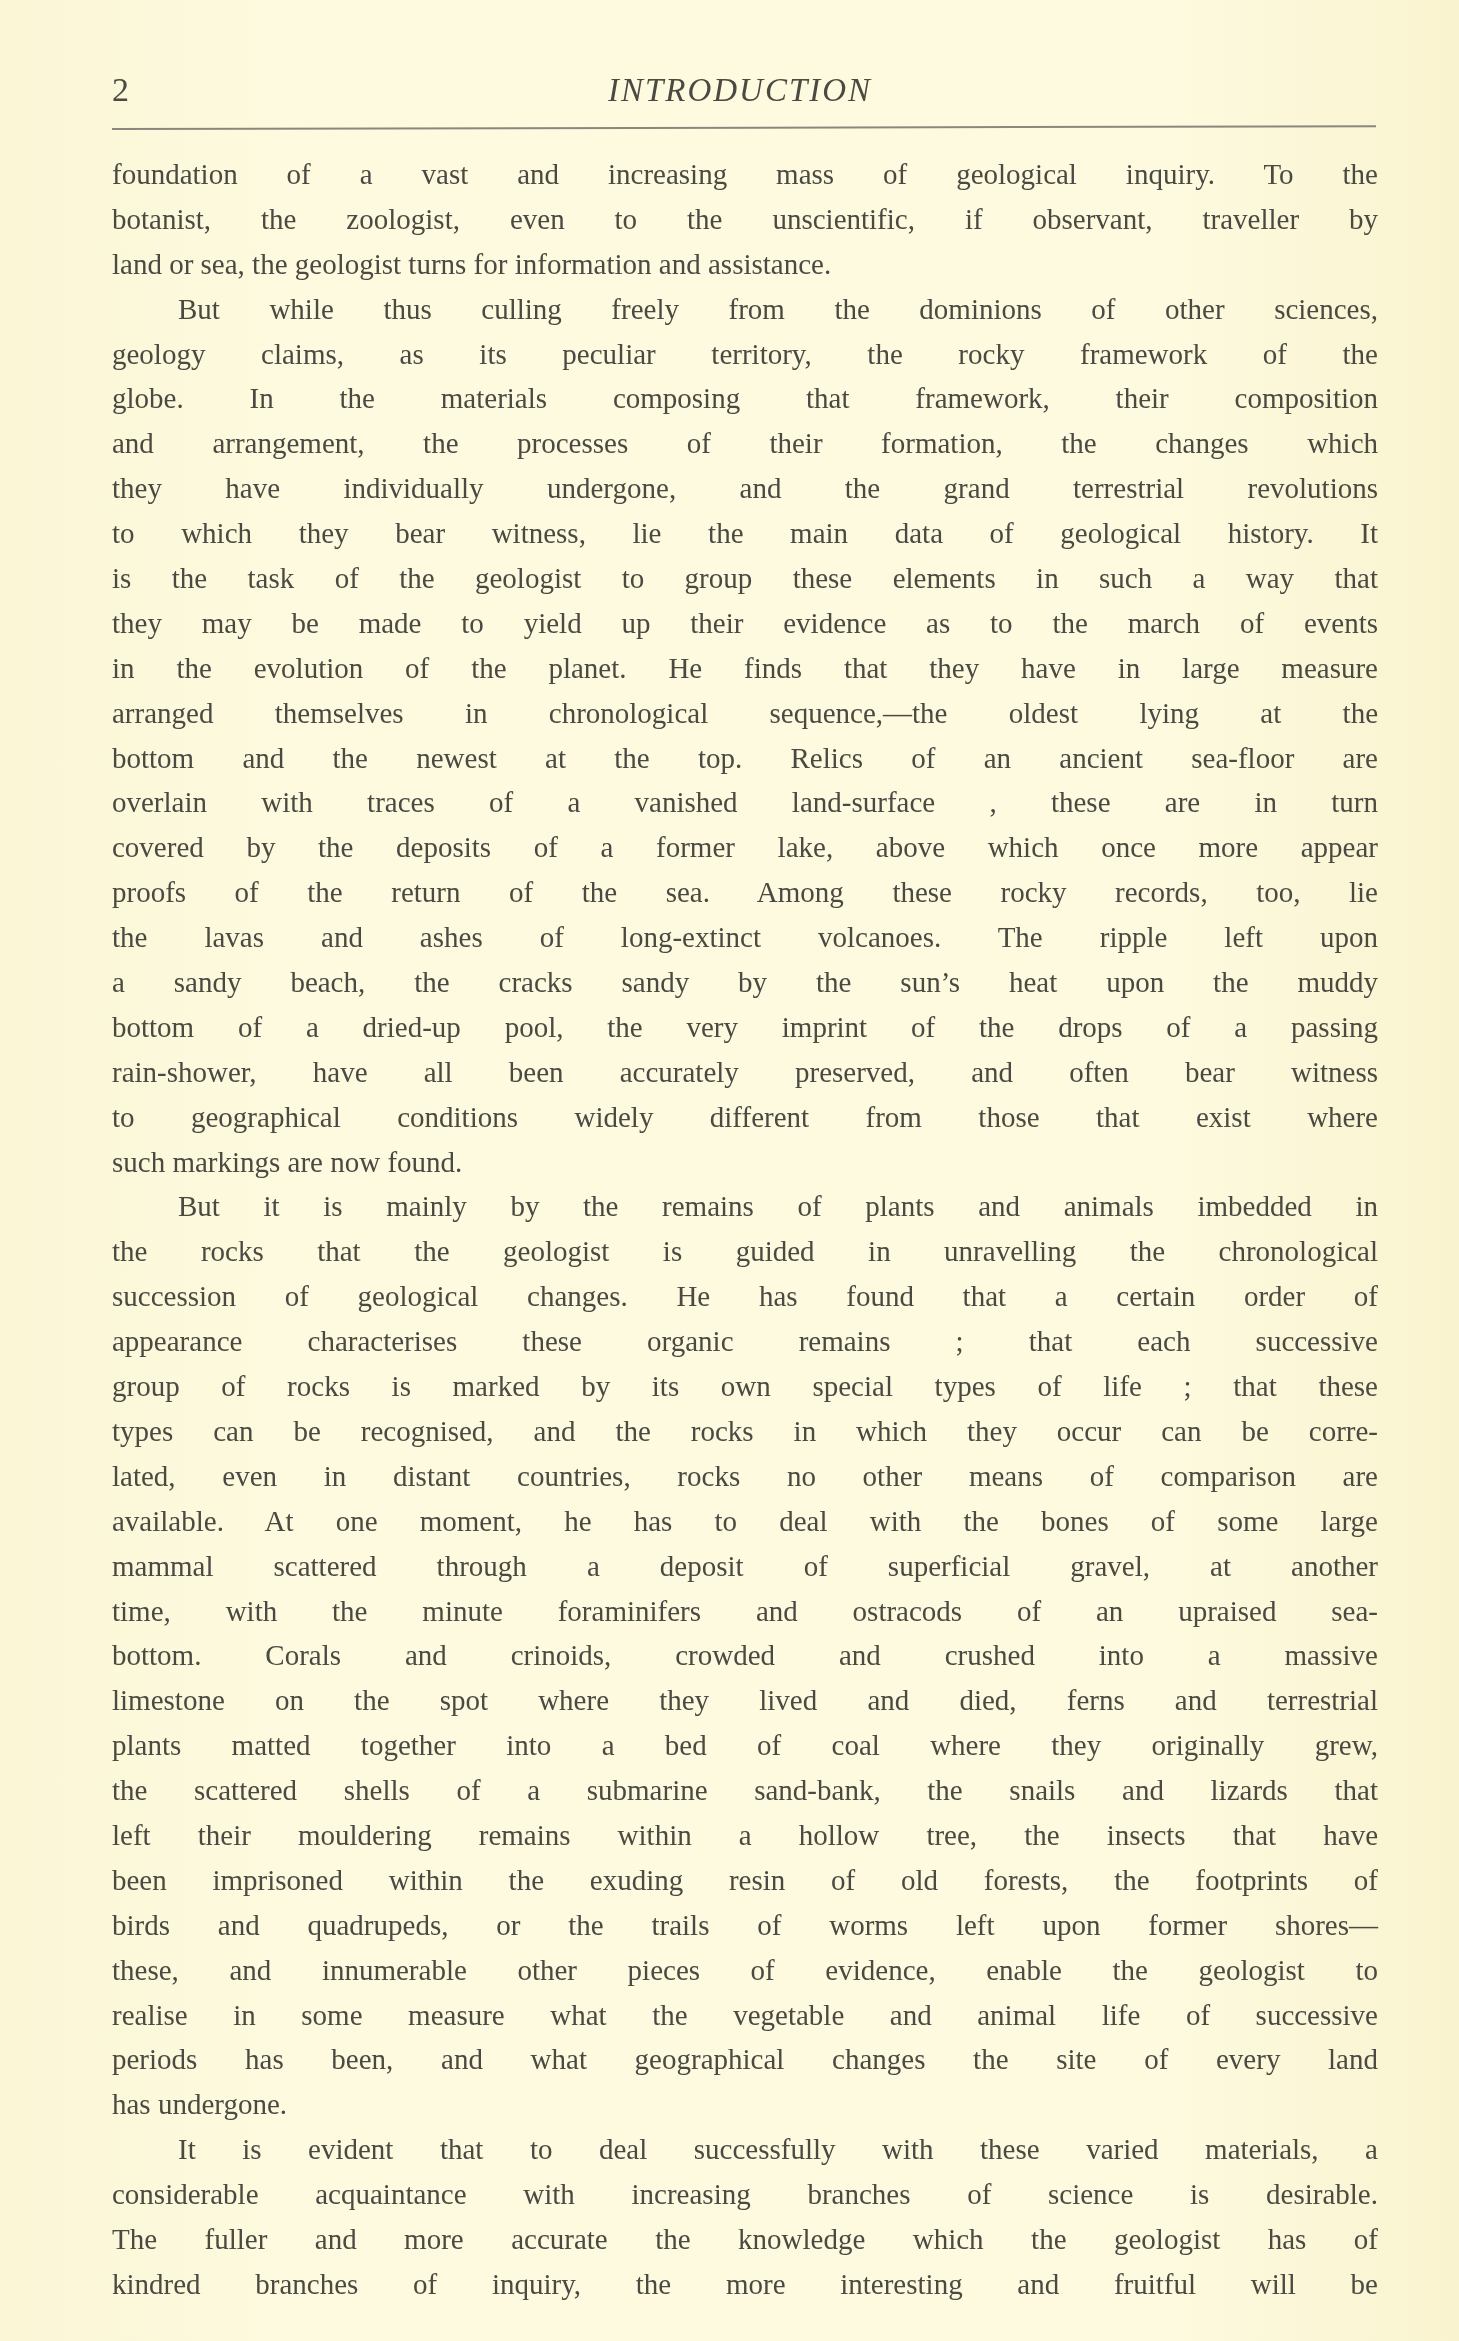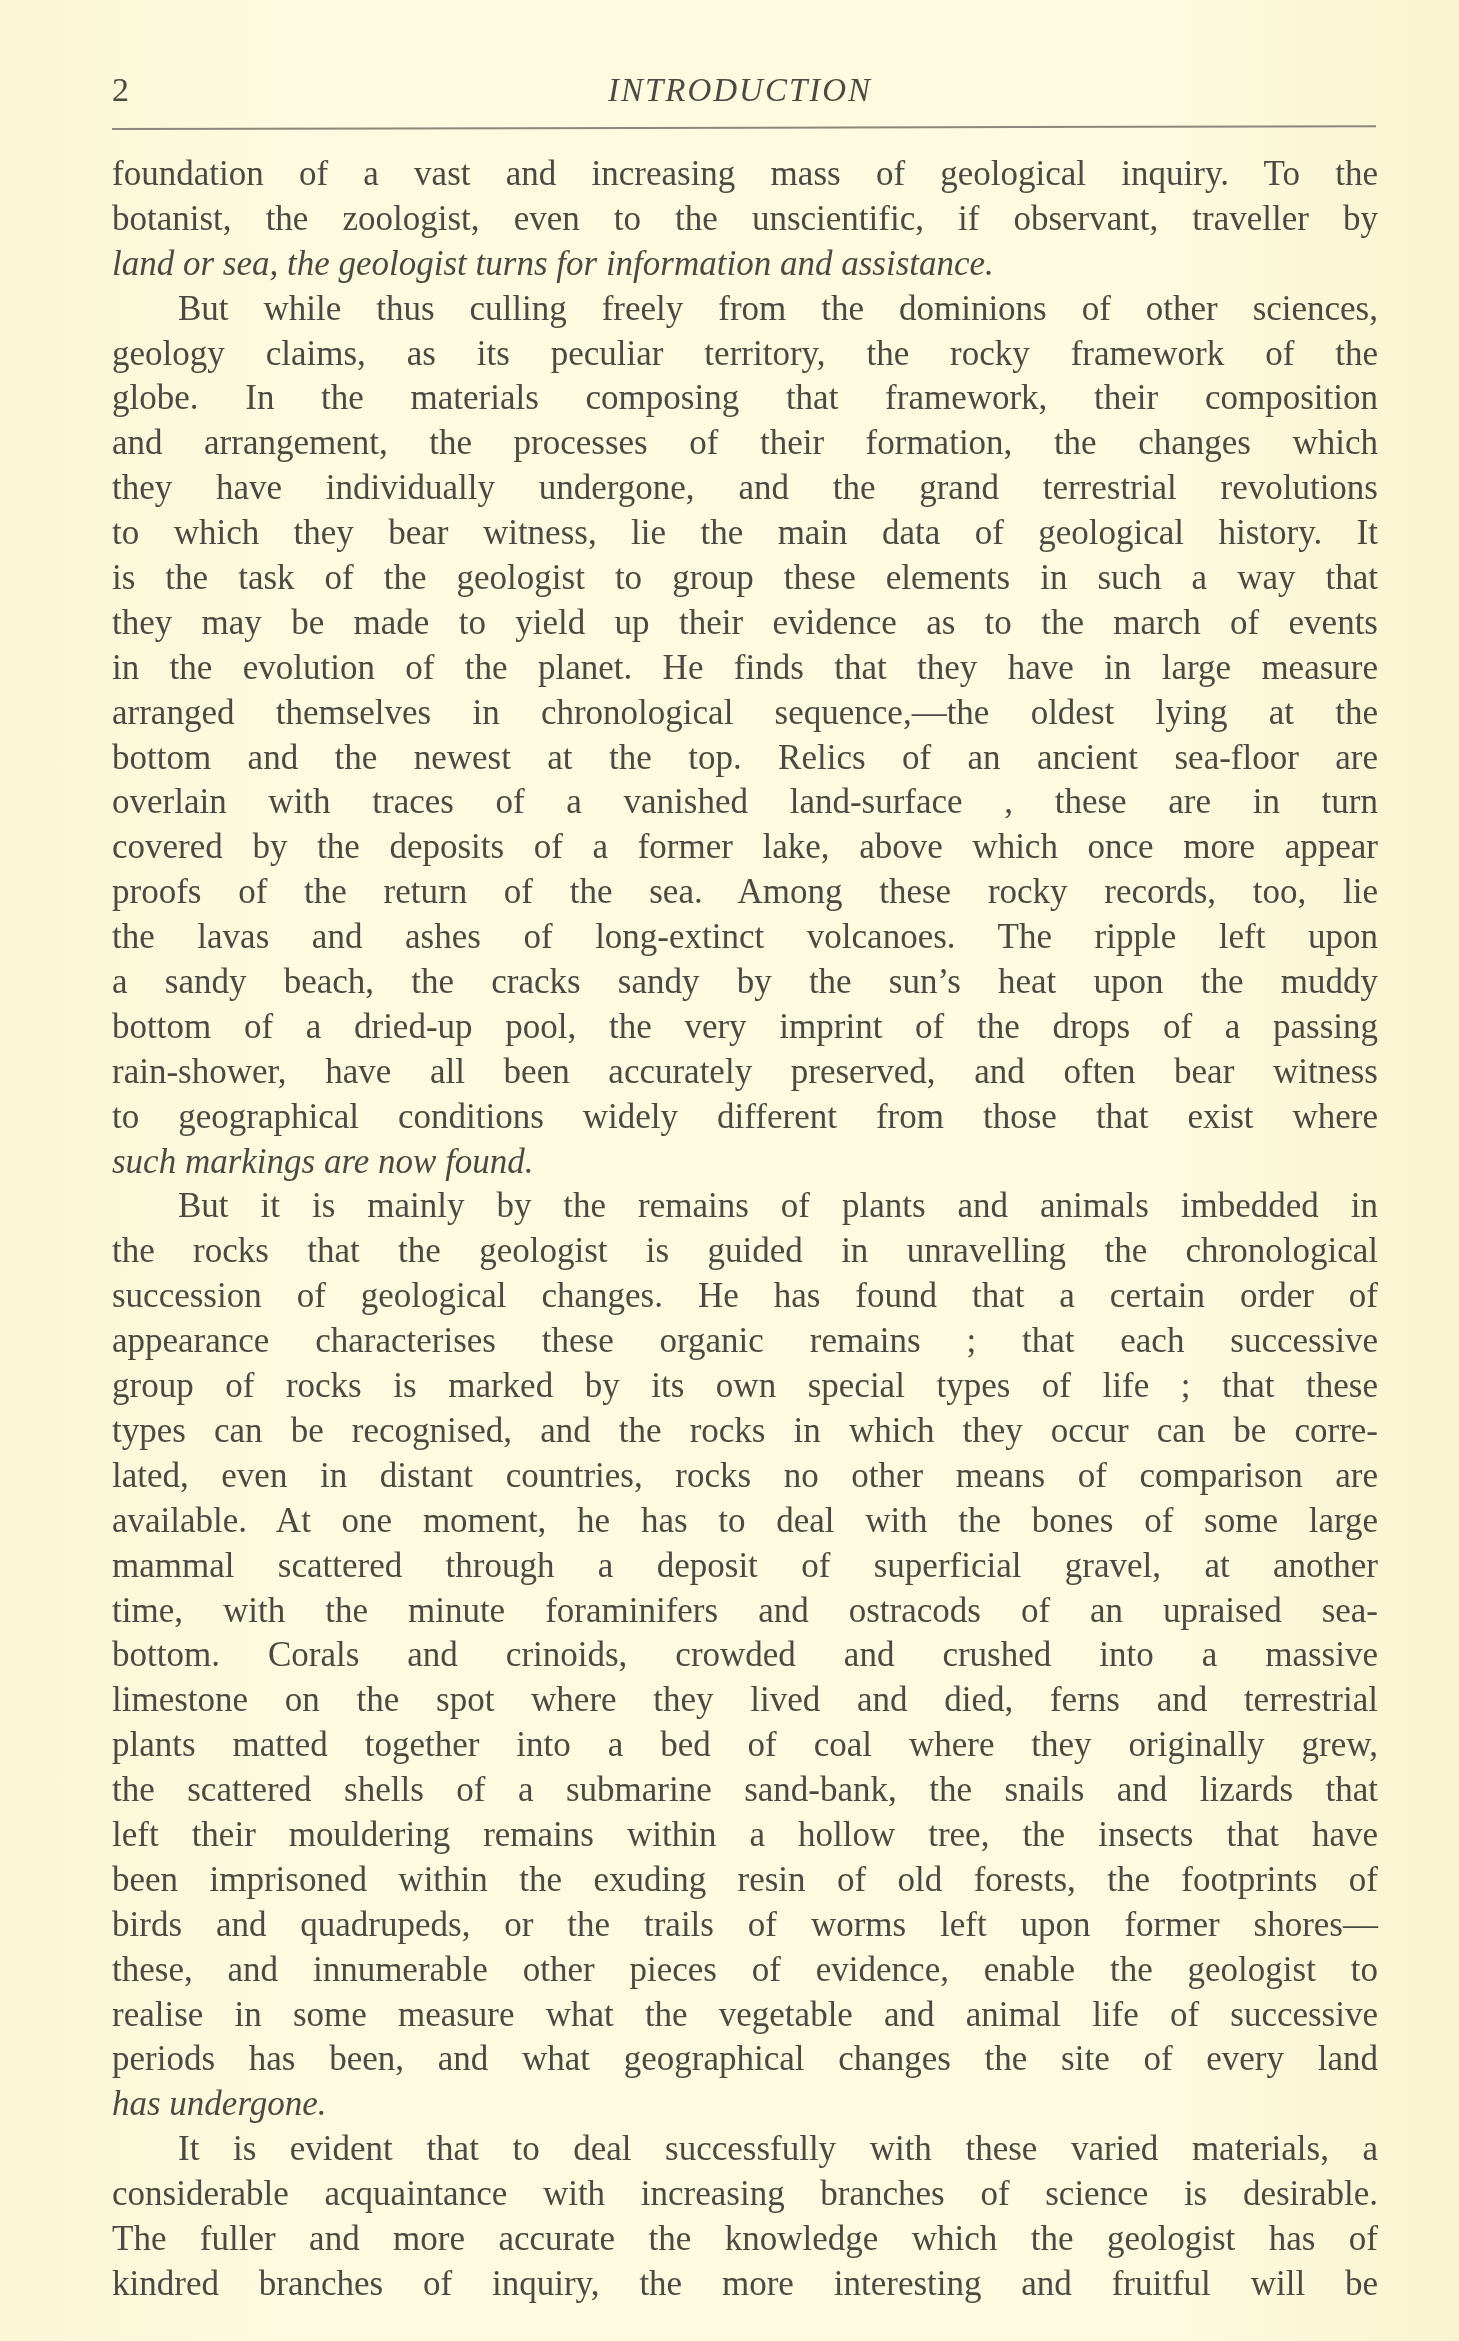--- a/index.html
+++ b/index.html
@@ -42,34 +42,33 @@
       height: 0;
       border-top: 2px solid #8a887c;
       transform: rotate(-0.12deg);
       transform-origin: left center;
     }
     .body-text {
       position: absolute;
       left: 112px;
       top: 152px;
       width: 1266px;
-      font-size: 35px;
+      font-size: 29px;
       line-height: 44.9px;
     }
     .line {
       display: block;
       text-align: justify;
       text-align-last: justify;
       white-space: nowrap;
       height: 44.9px;
       overflow: visible;
     }
     .line.last {
       text-align-last: left;
-      font-style: italic;
     }
     .line.indent {
       padding-left: 66px;
     }
   </style>
 </head>
 <body>
 
 <div class="page-number">2</div>
 <div class="running-head">INTRODUCTION</div>

